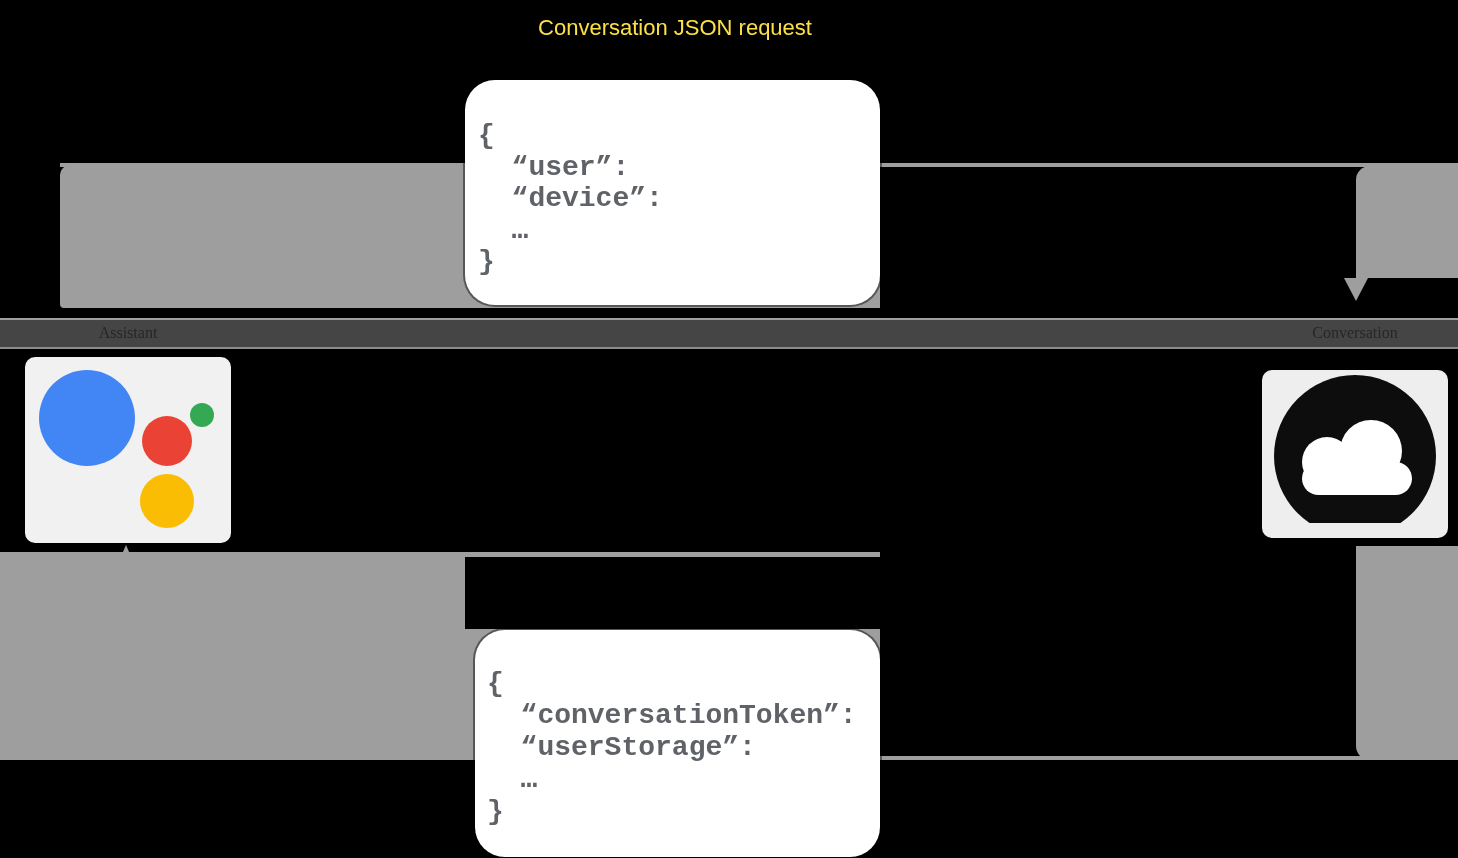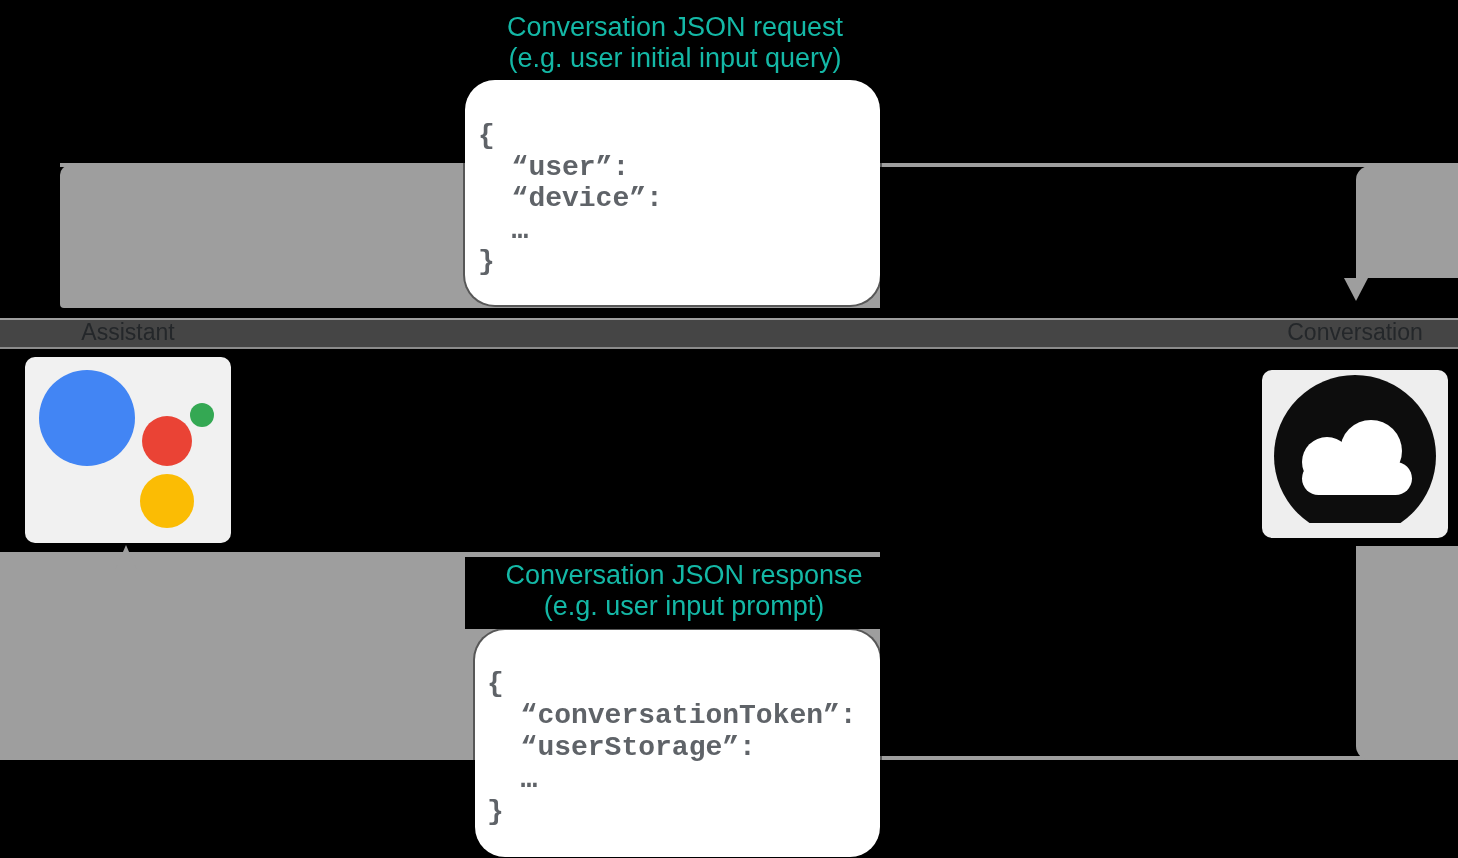--- a/index.html
+++ b/index.html
@@ -2,21 +2,21 @@
 <html><head>
 <meta charset="utf-8">
 <style>
   html,body{margin:0;padding:0;background:#000;}
   #canvas{
     position:relative;width:1458px;height:858px;overflow:hidden;
     background:#000;font-family:"Liberation Sans",sans-serif;
   }
   
   .flow-label{position:absolute;transform:translateX(-50%);text-align:center;
-    color:#14b8a6;font-size:27px;line-height:31px;white-space:nowrap;}
+    color:#fde047;font-size:22px;line-height:31px;white-space:nowrap;}
   
   .code-card{position:absolute;background:#fff;border-radius:30px;z-index:5;
     box-shadow:0 0 0 2px rgba(0,0,0,.45);}
   .code-card pre{
     margin:0;font-family:"Liberation Mono","DejaVu Sans Mono",monospace;
     font-weight:700;color:#5f6368;font-size:28px;line-height:31.5px;
     white-space:pre;}
   
   .gray{background:#9e9e9e;position:absolute;}
   #req-band{left:60px;top:165px;width:820px;height:143px;border-radius:10px 0 0 4px;z-index:1;}
@@ -30,21 +30,21 @@
   #resp-elbow{left:1356px;top:546px;width:102px;height:214px;border-radius:0 0 0 14px;z-index:1;}
   #resp-arrowhead{position:absolute;left:115px;top:545px;width:0;height:0;z-index:2;
     border-left:11px solid transparent;border-right:11px solid transparent;
     border-bottom:25px solid #9e9e9e;}
   #resp-label-backdrop{position:absolute;left:465px;top:557px;width:415px;height:72px;
     background:#000;z-index:3;}
   
   #endpoint-stripe{position:absolute;left:0;top:318px;width:1458px;height:27px;
     background:#454545;border-top:2px solid #9e9e9e;border-bottom:2px solid #8b8b8b;z-index:2;}
   .endpoint-label{position:absolute;top:319px;height:27px;line-height:27px;
-    text-align:center;color:#24272a;font-size:23px;z-index:4;}
+    text-align:center;color:#24272a;font-size:16px;z-index:4;font-family:Liberation Serif, serif;}
   
   #assistant-icon{position:absolute;left:25px;top:357px;width:206px;height:186px;
     background:#f1f1f1;border-radius:10px;z-index:4;}
   .dot{position:absolute;border-radius:50%;}
   #dot-blue{left:14px;top:13px;width:96px;height:96px;background:#4285f4;}
   #dot-red{left:117px;top:59px;width:50px;height:50px;background:#ea4335;}
   #dot-green{left:165px;top:46px;width:24px;height:24px;background:#34a853;}
   #dot-yellow{left:115px;top:117px;width:54px;height:54px;background:#fbbc04;}
   
   #cloud-icon{position:absolute;left:1262px;top:370px;width:186px;height:168px;
@@ -72,35 +72,30 @@
   <div id="resp-elbow" class="gray"></div>
   <div id="resp-arrowhead"></div>
   <div id="resp-label-backdrop"></div>
 
   <div id="endpoint-stripe"></div>
   <div class="endpoint-label" style="left:25px;width:206px;">Assistant</div>
   <div class="endpoint-label" style="left:1262px;width:186px;">Conversation</div>
 
   <div class="flow-label" style="left:675px;top:12px;z-index:4;">
     <div>Conversation JSON request</div>
-    <div>(e.g. user initial input query)</div>
   </div>
 
   <div class="code-card" style="left:465px;top:80px;width:415px;height:225px;">
     <pre style="padding:40px 0 0 13px;">{
   “user”:
   “device”:
   …
 }</pre>
   </div>
 
-  <div class="flow-label" style="left:684px;top:560px;z-index:4;">
-    <div>Conversation JSON response</div>
-    <div>(e.g. user input prompt)</div>
-  </div>
 
   <div class="code-card" style="left:475px;top:630px;width:405px;height:227px;">
     <pre style="padding:38px 0 0 12px;line-height:32px;">{
   “conversationToken”:
   “userStorage”:
   …
 }</pre>
   </div>
 
   <div id="assistant-icon">

